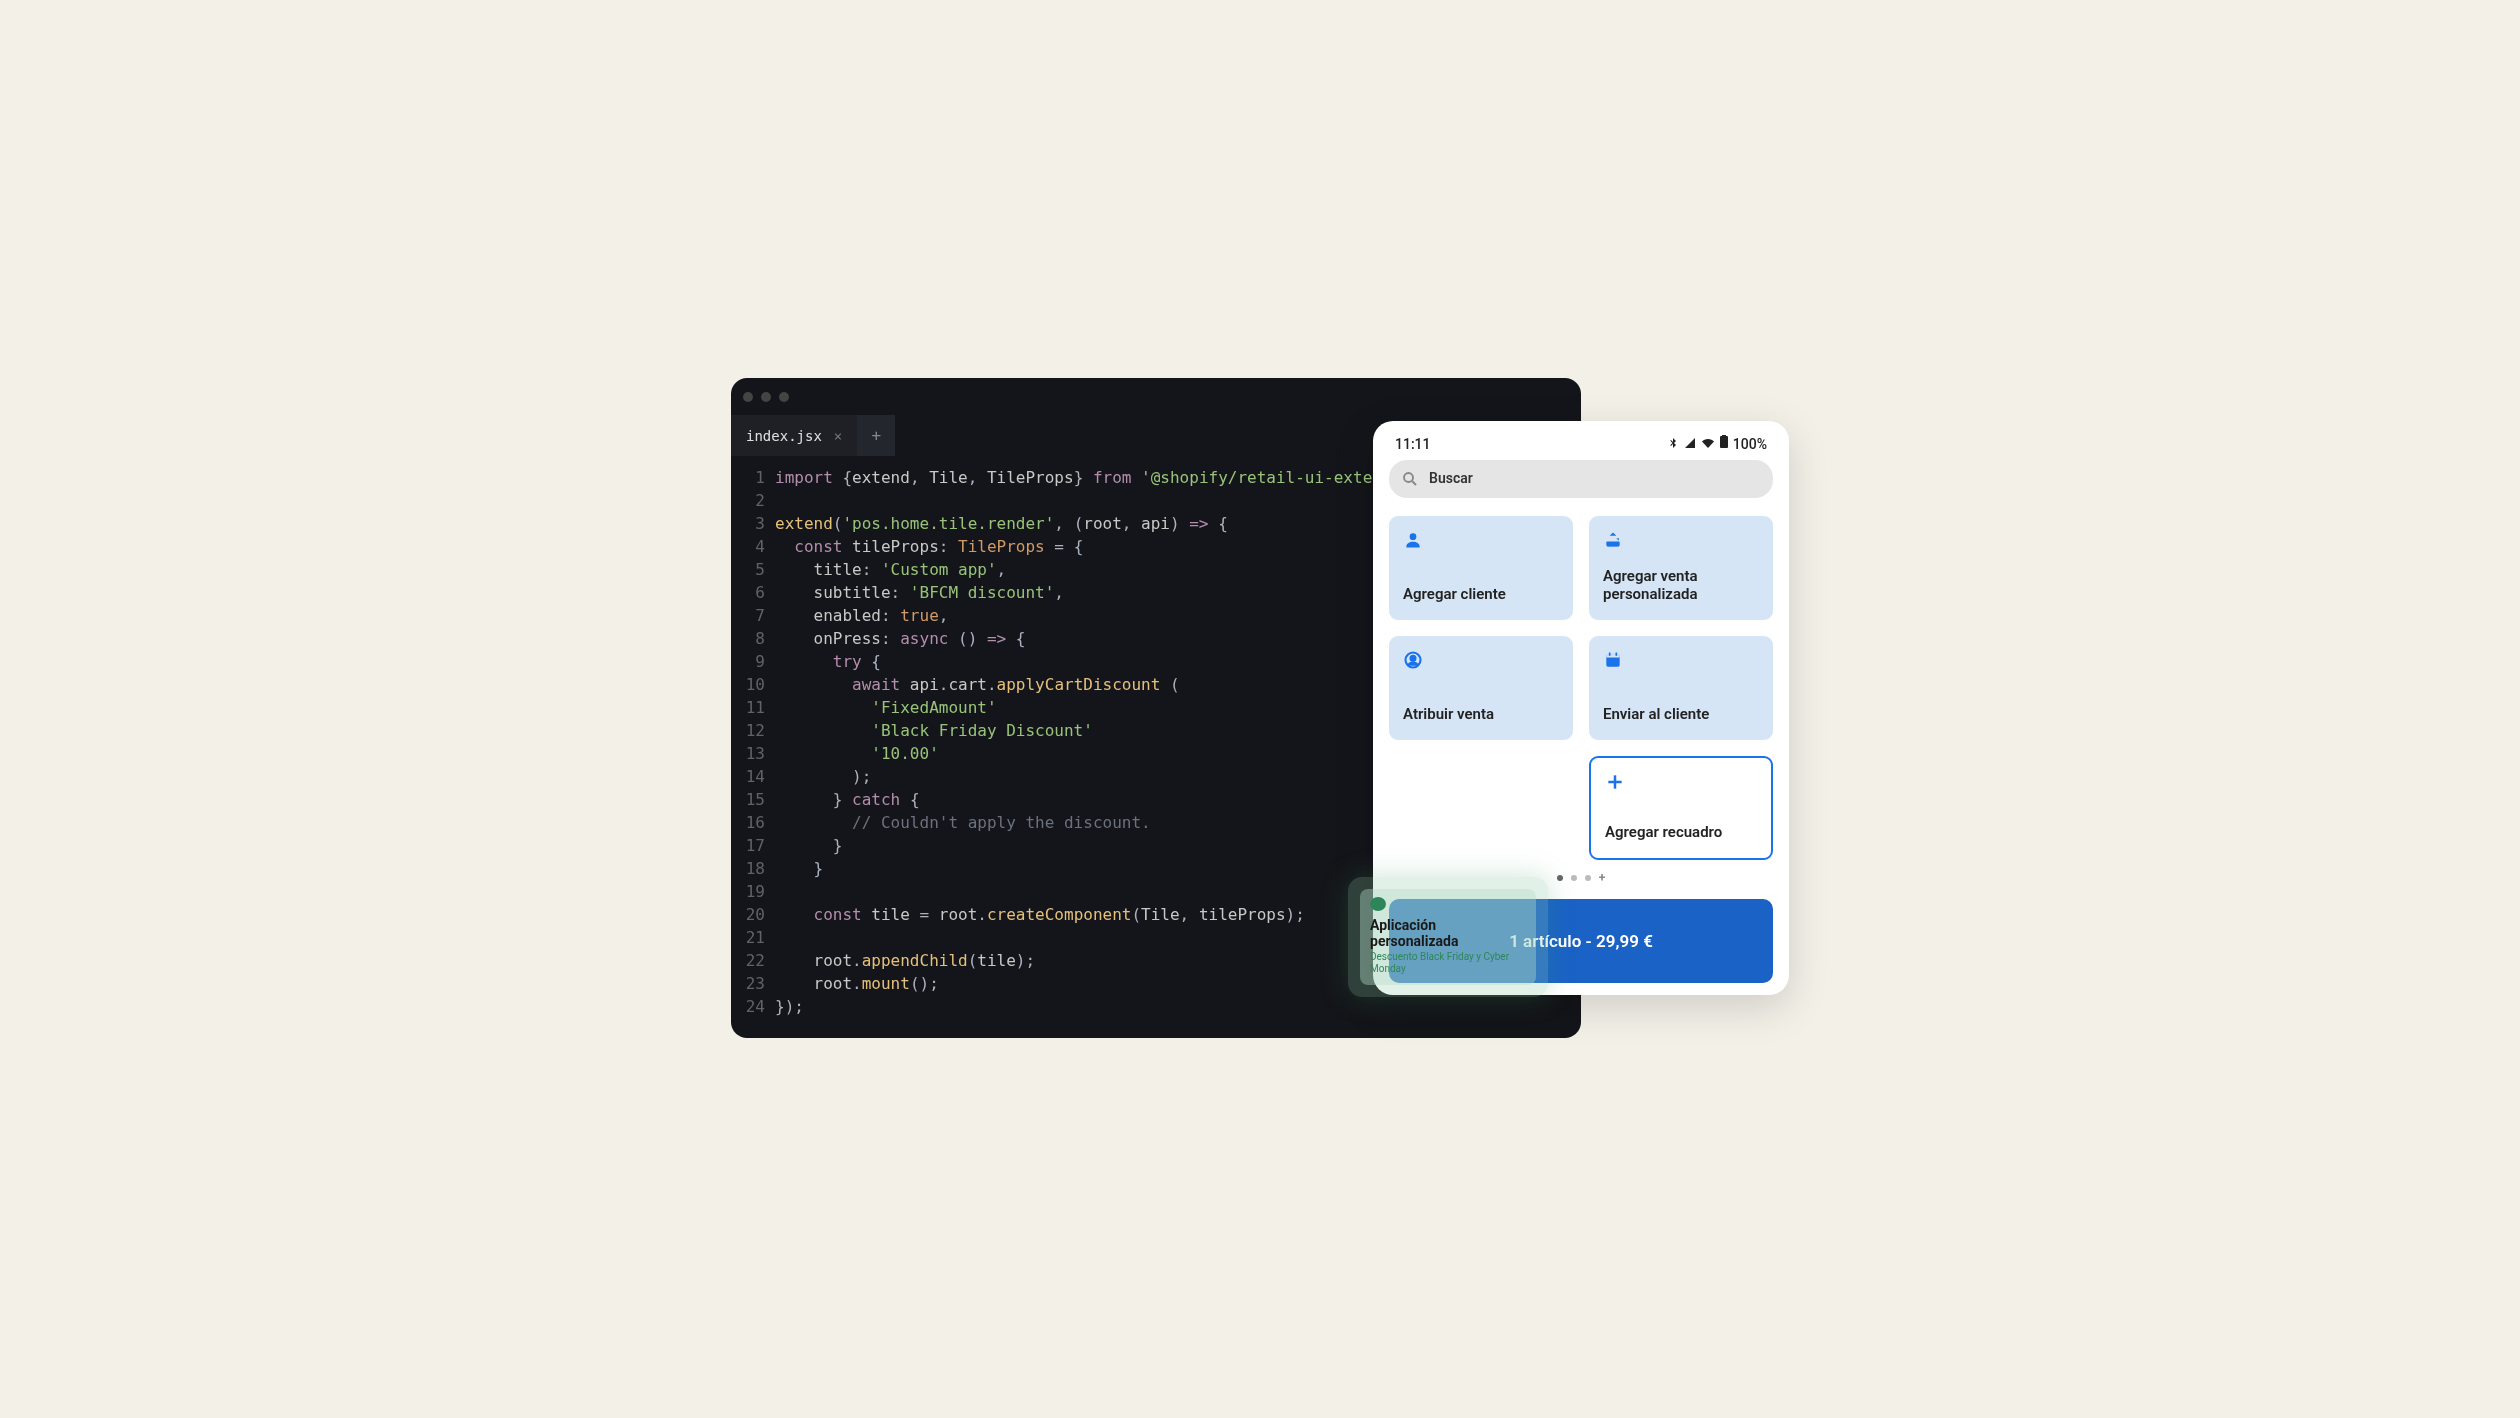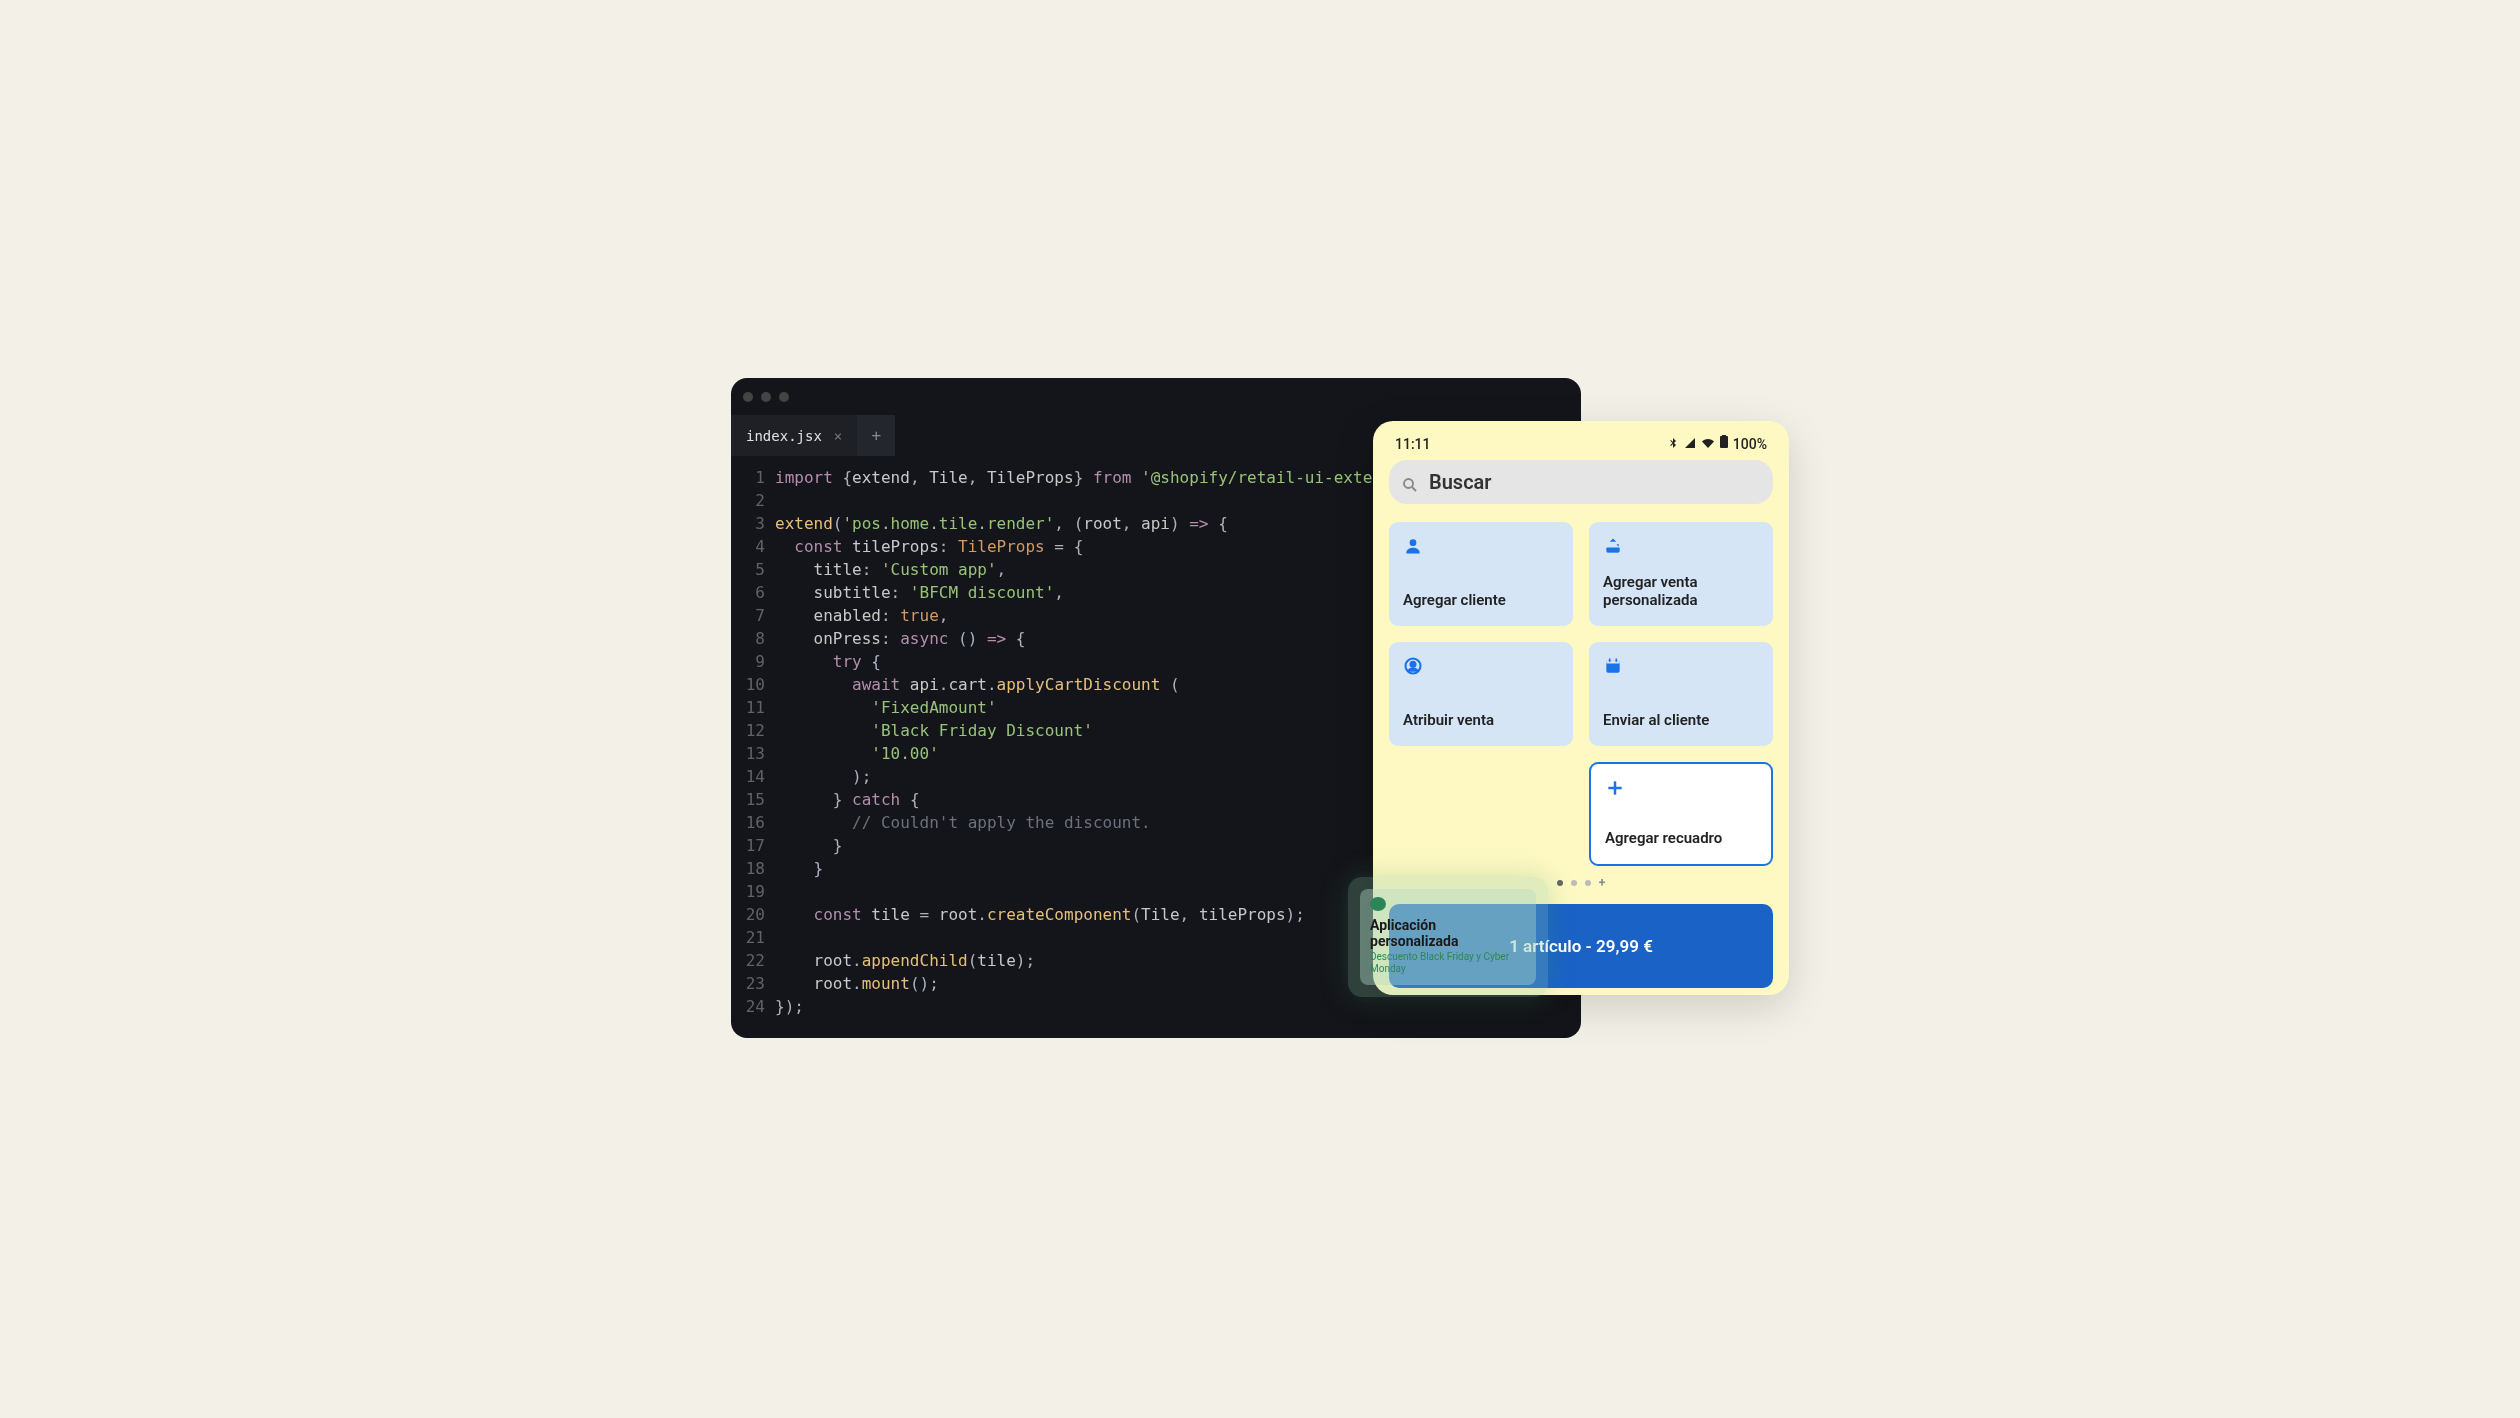--- a/index.html
+++ b/index.html
@@ -96,47 +96,47 @@
 .tok-bool { color: #d19a66; }
 .tok-comment { color: #6b717d; }
 
 
 .phone {
   position: absolute;
   right: 201px;
   top: 122px;
   width: 416px;
   height: 574px;
-  background: #fef9c3;
+  background: #ffffff;
   border-radius: 20px;
   box-shadow: 0 12px 40px rgba(0,0,0,0.15);
   padding: 12px 16px;
   display: flex;
   flex-direction: column;
 }
 .statusbar {
   display: flex;
   justify-content: space-between;
   align-items: center;
   font-size: 14px;
   font-weight: 500;
   padding: 2px 6px 8px;
   color: #222;
 }
 .status-icons { display: flex; align-items: center; gap: 4px; }
 .searchbar {
   background: #e5e5e5;
   border-radius: 18px;
   display: flex;
-  align-items: flex-end;
+  align-items: flex-start;
   padding: 10px 12px;
   gap: 10px;
   color: #333;
   font-weight: 600;
-  font-size: 20px;
+  font-size: 14px;
 }
 .tiles {
   display: grid;
   grid-template-columns: 1fr 1fr;
   gap: 16px;
   margin-top: 18px;
 }
 .tile {
   background: #d5e5f6;
   border-radius: 9px;

